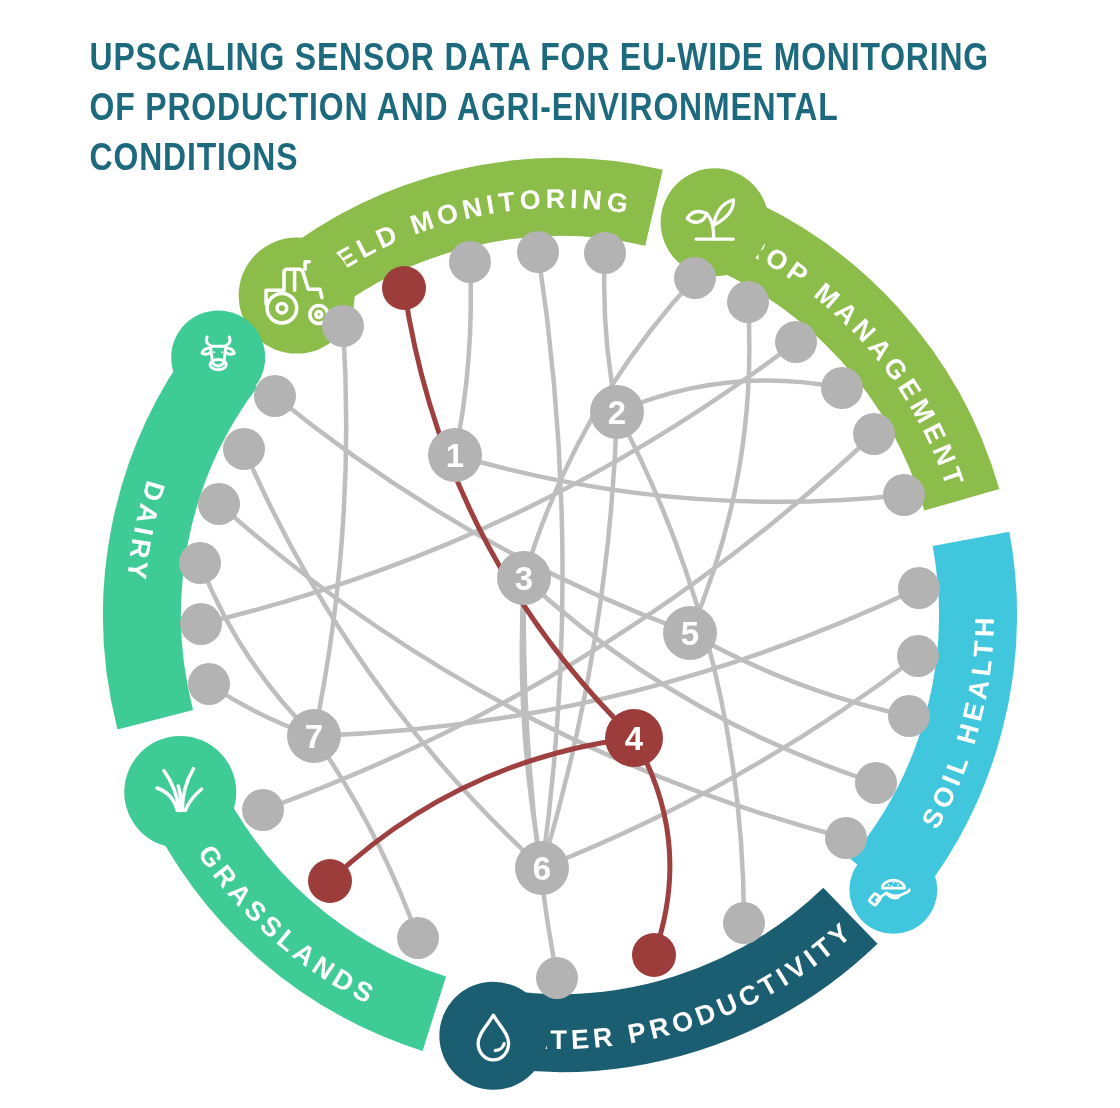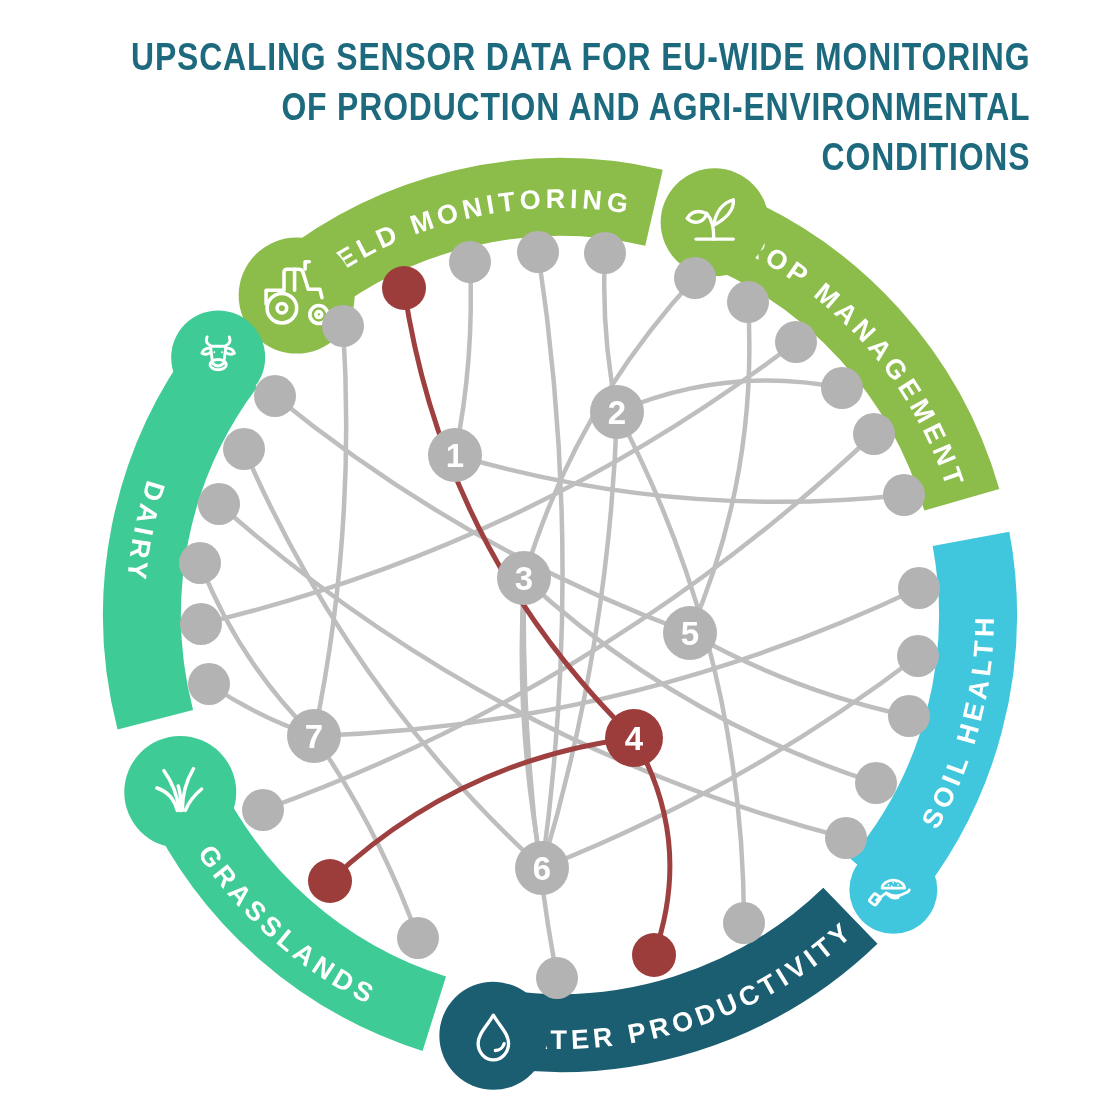--- a/index.html
+++ b/index.html
@@ -1,18 +1,18 @@
 <!DOCTYPE html>
 <html><head>
 <meta charset="utf-8">
 <style>
   html,body{margin:0;padding:0;background:#fff;}
   body{font-family:"Liberation Sans", sans-serif;}
   .canvas{position:relative;width:1120px;height:1108px;background:#fff;overflow:hidden;}
-  .title{position:absolute;top:32px;left:0;right:0;text-align:right;
+  .title{position:absolute;top:32px;left:0;right:0;text-align:left;
          color:#1D6A7E;font-weight:700;font-size:38px;line-height:1.32;letter-spacing:1px;}
   .title-inner{transform:scaleX(0.84);transform-origin:50% 50%;}
   svg text.seg-label{fill:#fff;font-weight:700;font-size:27px;letter-spacing:4.5px;}
   svg text.node-num{fill:#fff;font-weight:700;font-size:33px;}
 </style>
 </head>
 <body>
 
 <div class="canvas">
   <svg id="diagram" width="1120" height="1108" viewBox="0 0 1120 1108" xmlns="http://www.w3.org/2000/svg" style="position:absolute;left:0;top:0;">

